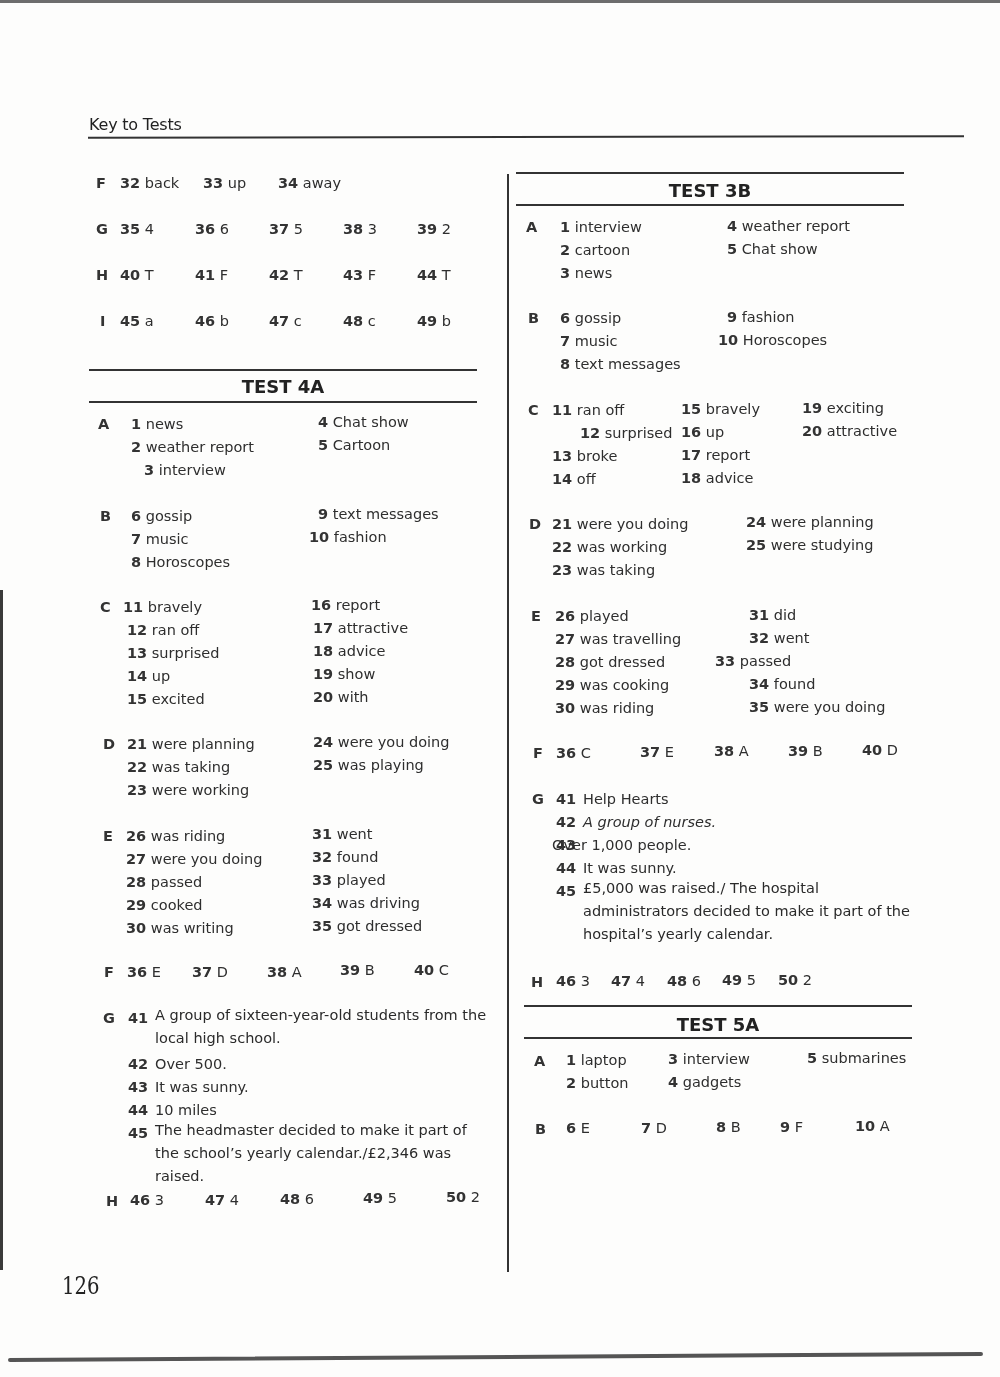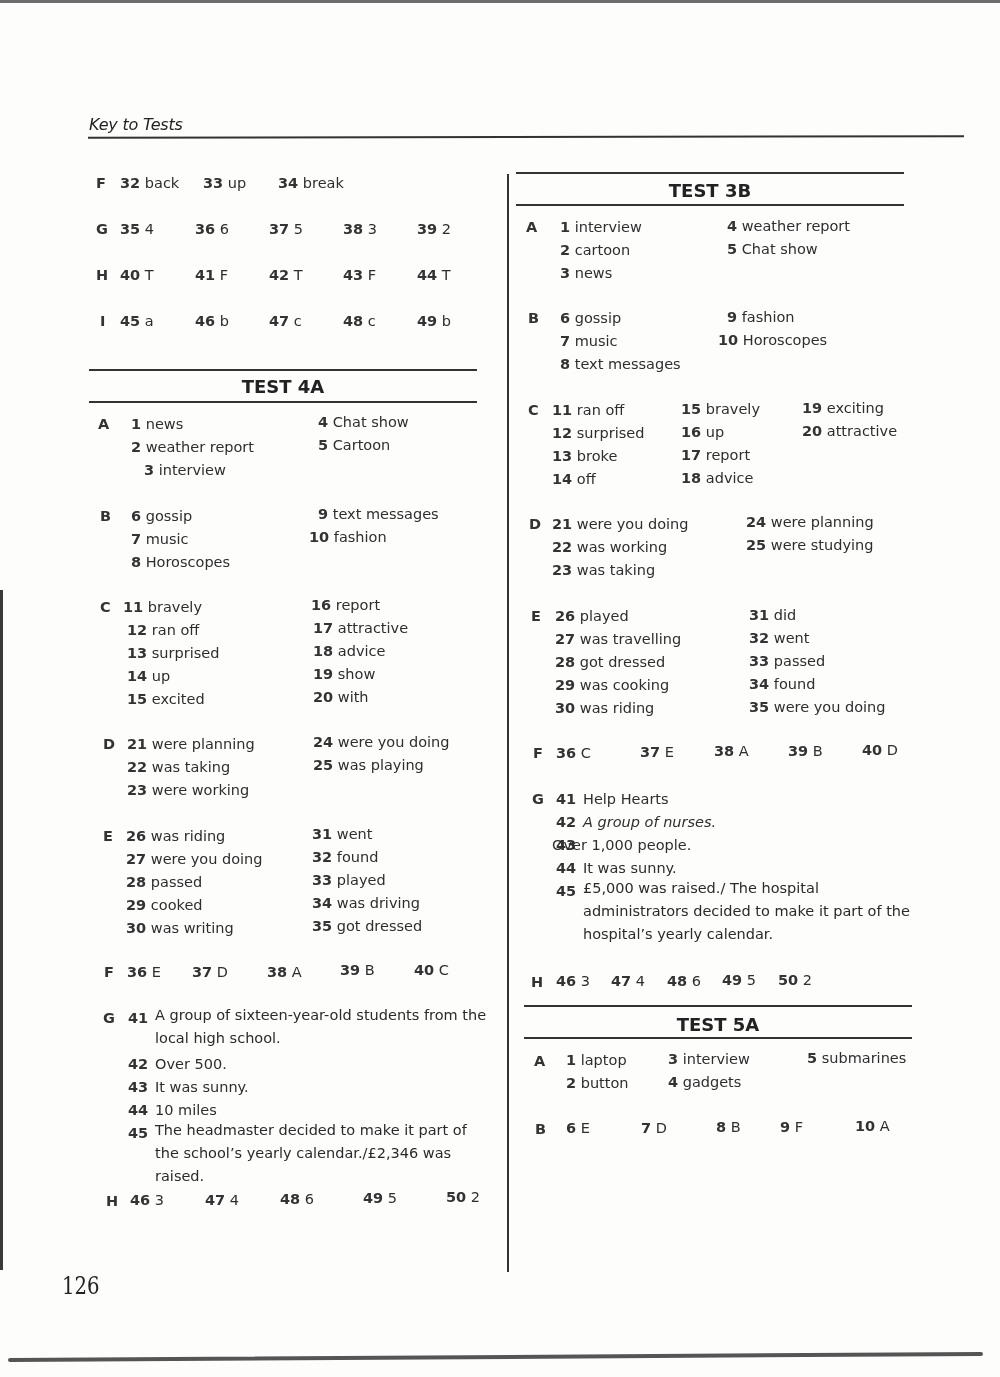--- a/index.html
+++ b/index.html
@@ -6,21 +6,21 @@
   body {
     width: 1000px; height: 1377px; position: relative; overflow: hidden;
     background: #fdfdfc;
     font-family: "DejaVu Sans", sans-serif;
     color: #2a2a2a;
   }
   .scan-top { position: absolute; left: 0; top: 0; width: 1000px; height: 3px; background: #6d6d6d; }
   .scan-left { position: absolute; left: 0; top: 590px; width: 3px; height: 680px; background: #3a3a3a; }
   .scan-bottom-shadow { position: absolute; left: 8px; top: 1355px; width: 975px; height: 4px; background: #555; border-radius: 2px; transform: rotate(-0.35deg); }
 
-  .page-header { position: absolute; left: 89px; top: 115px; font-size: 16px; color: #222; letter-spacing: -0.2px; font-style: italic; }
+  .page-header { position: absolute; left: 89px; top: 115px; font-size: 16px; color: #222; letter-spacing: -0.2px; }
   .header-rule { position: absolute; left: 88px; top: 136px; width: 876px; height: 2px; background: #333; transform: rotate(-0.1deg); }
 
   .col-divider { position: absolute; left: 507px; top: 174px; width: 2px; height: 1098px; background: #333; }
 
   .t { position: absolute; font-size: 14.5px; white-space: nowrap; line-height: 1; }
   .lbl { font-weight: bold; color: #333; }
   .num { font-weight: bold; color: #333; }
   .ans { color: #2e2e2e; }
   .it { font-style: italic; }
 
@@ -39,21 +39,21 @@
 
 <div class="page-header">Key to Tests</div>
 <div class="header-rule"></div>
 <div class="col-divider"></div>
 
 <div>
 
   <div class="t lbl" style="left:96px;top:176px">F</div>
   <div class="t" style="left:120px;top:176px"><span class="num">32</span>&nbsp;<span class="ans">back</span></div>
   <div class="t" style="left:203px;top:176px"><span class="num">33</span>&nbsp;<span class="ans">up</span></div>
-  <div class="t" style="left:278px;top:176px"><span class="num">34</span>&nbsp;<span class="ans">break</span></div>
+  <div class="t" style="left:278px;top:176px"><span class="num">34</span>&nbsp;<span class="ans">away</span></div>
 
   <div class="t lbl" style="left:96px;top:222px">G</div>
   <div class="t" style="left:120px;top:222px"><span class="num">35</span>&nbsp;<span class="ans">4</span></div>
   <div class="t" style="left:195px;top:222px"><span class="num">36</span>&nbsp;<span class="ans">6</span></div>
   <div class="t" style="left:269px;top:222px"><span class="num">37</span>&nbsp;<span class="ans">5</span></div>
   <div class="t" style="left:343px;top:222px"><span class="num">38</span>&nbsp;<span class="ans">3</span></div>
   <div class="t" style="left:417px;top:222px"><span class="num">39</span>&nbsp;<span class="ans">2</span></div>
 
   <div class="t lbl" style="left:96px;top:268px">H</div>
   <div class="t" style="left:120px;top:268px"><span class="num">40</span>&nbsp;<span class="ans">T</span></div>
@@ -161,21 +161,21 @@
 
   <div class="t lbl" style="left:528px;top:311px">B</div>
   <div class="t" style="left:560px;top:311px"><span class="num">6</span>&nbsp;<span class="ans">gossip</span></div>
   <div class="t" style="left:560px;top:334px"><span class="num">7</span>&nbsp;<span class="ans">music</span></div>
   <div class="t" style="left:560px;top:357px"><span class="num">8</span>&nbsp;<span class="ans">text messages</span></div>
   <div class="t" style="left:727px;top:310px"><span class="num">9</span>&nbsp;<span class="ans">fashion</span></div>
   <div class="t" style="left:718px;top:333px"><span class="num">10</span>&nbsp;<span class="ans">Horoscopes</span></div>
 
   <div class="t lbl" style="left:528px;top:403px">C</div>
   <div class="t" style="left:552px;top:403px"><span class="num">11</span>&nbsp;<span class="ans">ran off</span></div>
-  <div class="t" style="left:552px;top:426px"><span class="num">12</span>&nbsp;<span class="ans">surprised</span></div>
+  <div class="t" style="left:580px;top:426px"><span class="num">12</span>&nbsp;<span class="ans">surprised</span></div>
   <div class="t" style="left:552px;top:449px"><span class="num">13</span>&nbsp;<span class="ans">broke</span></div>
   <div class="t" style="left:552px;top:472px"><span class="num">14</span>&nbsp;<span class="ans">off</span></div>
   <div class="t" style="left:681px;top:402px"><span class="num">15</span>&nbsp;<span class="ans">bravely</span></div>
   <div class="t" style="left:681px;top:425px"><span class="num">16</span>&nbsp;<span class="ans">up</span></div>
   <div class="t" style="left:681px;top:448px"><span class="num">17</span>&nbsp;<span class="ans">report</span></div>
   <div class="t" style="left:681px;top:471px"><span class="num">18</span>&nbsp;<span class="ans">advice</span></div>
   <div class="t" style="left:802px;top:401px"><span class="num">19</span>&nbsp;<span class="ans">exciting</span></div>
   <div class="t" style="left:802px;top:424px"><span class="num">20</span>&nbsp;<span class="ans">attractive</span></div>
 
   <div class="t lbl" style="left:529px;top:517px">D</div>
@@ -186,21 +186,21 @@
   <div class="t" style="left:746px;top:538px"><span class="num">25</span>&nbsp;<span class="ans">were studying</span></div>
 
   <div class="t lbl" style="left:531px;top:609px">E</div>
   <div class="t" style="left:555px;top:609px"><span class="num">26</span>&nbsp;<span class="ans">played</span></div>
   <div class="t" style="left:555px;top:632px"><span class="num">27</span>&nbsp;<span class="ans">was travelling</span></div>
   <div class="t" style="left:555px;top:655px"><span class="num">28</span>&nbsp;<span class="ans">got dressed</span></div>
   <div class="t" style="left:555px;top:678px"><span class="num">29</span>&nbsp;<span class="ans">was cooking</span></div>
   <div class="t" style="left:555px;top:701px"><span class="num">30</span>&nbsp;<span class="ans">was riding</span></div>
   <div class="t" style="left:749px;top:608px"><span class="num">31</span>&nbsp;<span class="ans">did</span></div>
   <div class="t" style="left:749px;top:631px"><span class="num">32</span>&nbsp;<span class="ans">went</span></div>
-  <div class="t" style="left:749px;top:654px"><span class="num">33</span>&nbsp;<span class="ans">passed</span></div>
+  <div class="t" style="left:715px;top:654px"><span class="num">33</span>&nbsp;<span class="ans">passed</span></div>
   <div class="t" style="left:749px;top:677px"><span class="num">34</span>&nbsp;<span class="ans">found</span></div>
   <div class="t" style="left:749px;top:700px"><span class="num">35</span>&nbsp;<span class="ans">were you doing</span></div>
 
   <div class="t lbl" style="left:533px;top:746px">F</div>
   <div class="t" style="left:556px;top:746px"><span class="num">36</span>&nbsp;<span class="ans">C</span></div>
   <div class="t" style="left:640px;top:745px"><span class="num">37</span>&nbsp;<span class="ans">E</span></div>
   <div class="t" style="left:714px;top:744px"><span class="num">38</span>&nbsp;<span class="ans">A</span></div>
   <div class="t" style="left:788px;top:744px"><span class="num">39</span>&nbsp;<span class="ans">B</span></div>
   <div class="t" style="left:862px;top:743px"><span class="num">40</span>&nbsp;<span class="ans">D</span></div>
 

